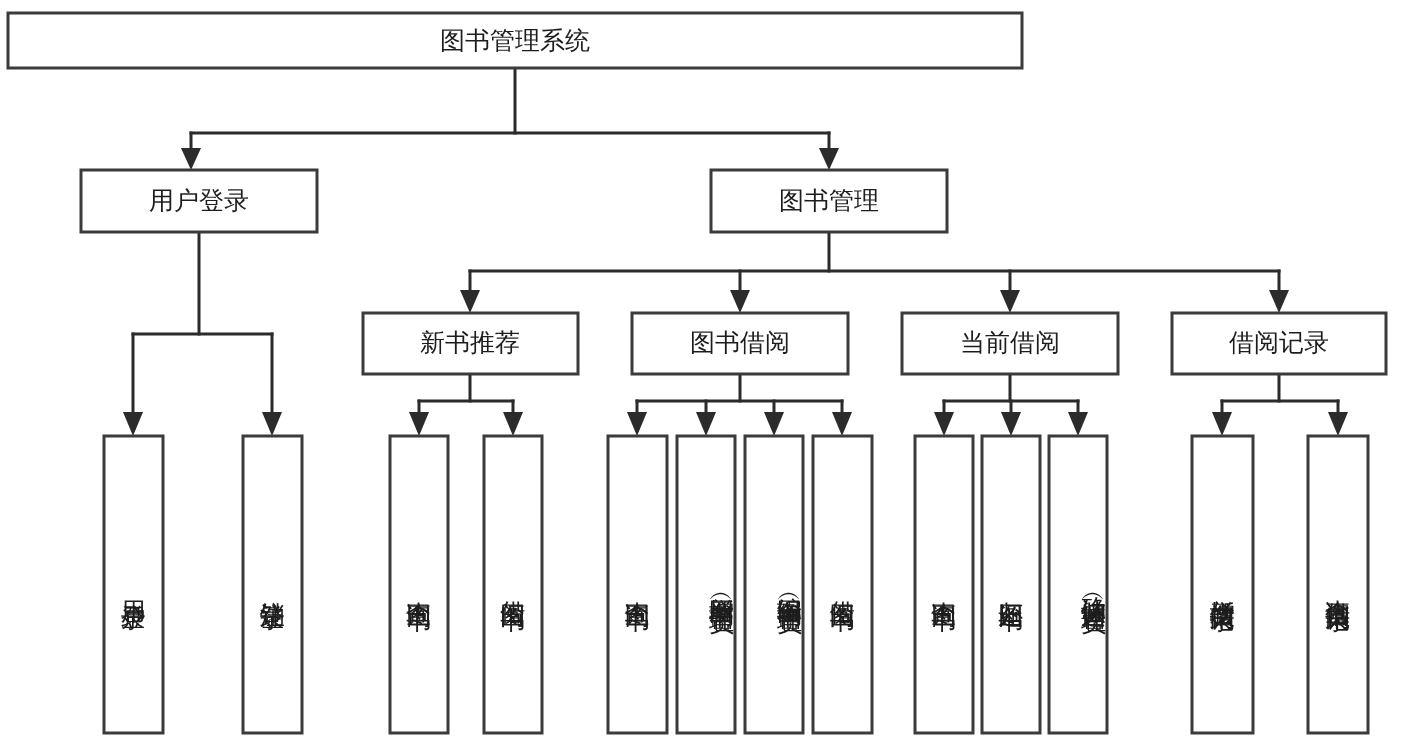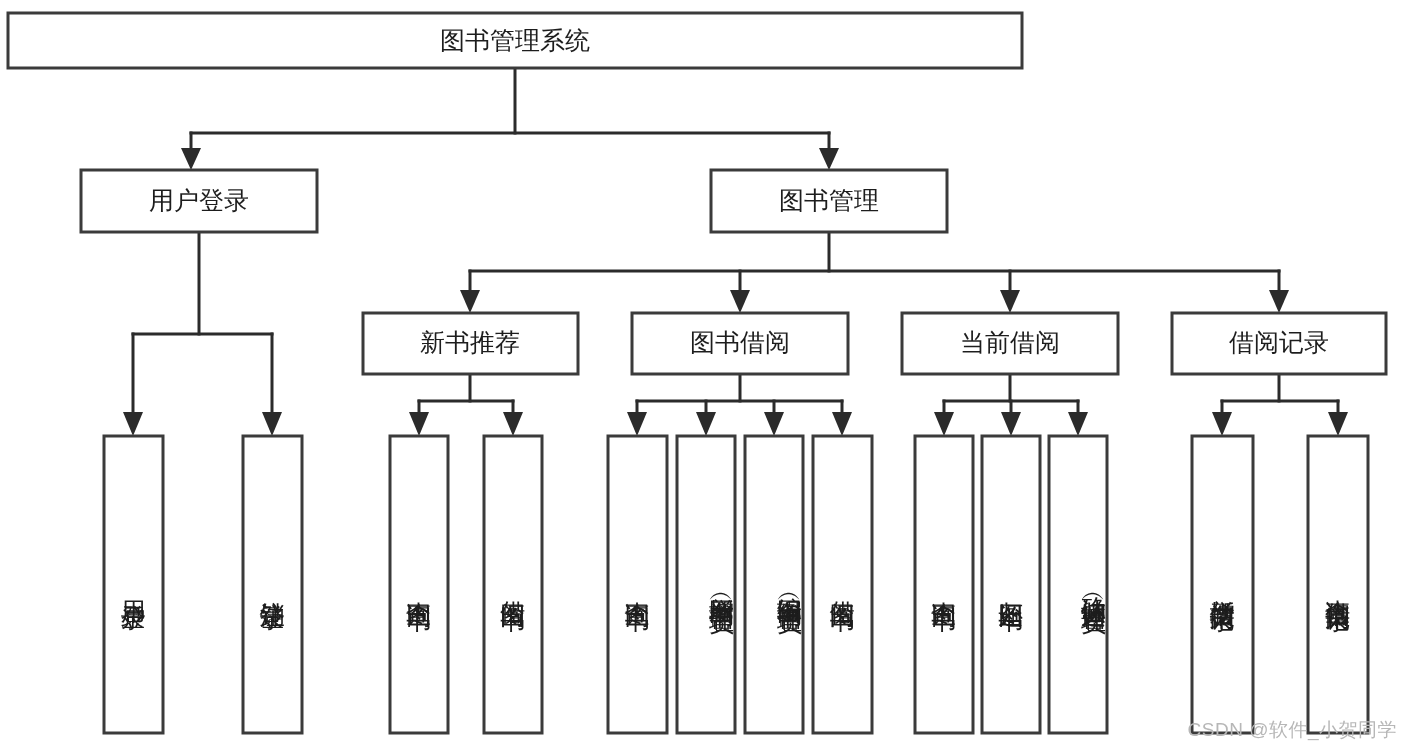--- a/index.html
+++ b/index.html
@@ -200,14 +200,13 @@
   <div class="vert-label" style="left:608px; top:436px; width:59px; height:297px;">查询图书</div>
   <div class="vert-label" style="left:677px; top:441px; width:58px; height:290px; align-items:flex-start;">新增图书（管理员）</div>
   <div class="vert-label" style="left:745px; top:441px; width:58px; height:290px; align-items:flex-start;">编辑图书（管理员）</div>
   <div class="vert-label" style="left:813px; top:436px; width:59px; height:297px;">借阅图书</div>
   <div class="vert-label" style="left:915px; top:436px; width:58px; height:297px;">查询图书</div>
   <div class="vert-label" style="left:982px; top:436px; width:58px; height:297px;">归还图书</div>
   <div class="vert-label" style="left:1049px; top:441px; width:58px; height:290px; align-items:flex-start;">确认归还（管理员）</div>
   <div class="vert-label" style="left:1192px; top:436px; width:61px; height:297px;">新增借阅记录</div>
   <div class="vert-label" style="left:1308px; top:436px; width:60px; height:297px;">查询借阅记录</div>
 
-  <div class="watermark">CSDN @软件_小贺同学</div>
 </div>
 
 </body></html>

